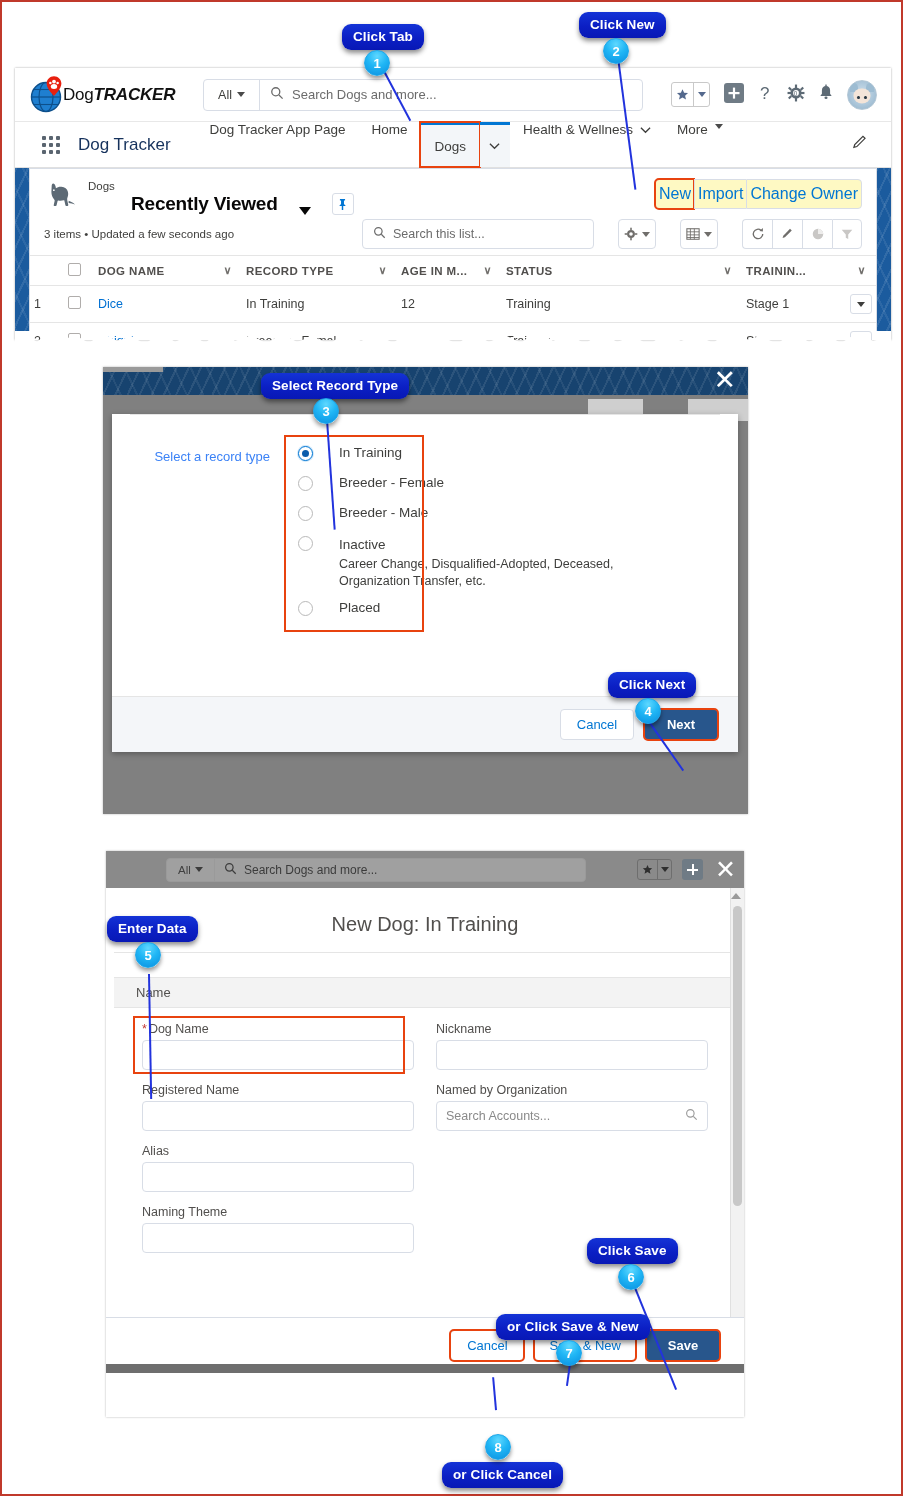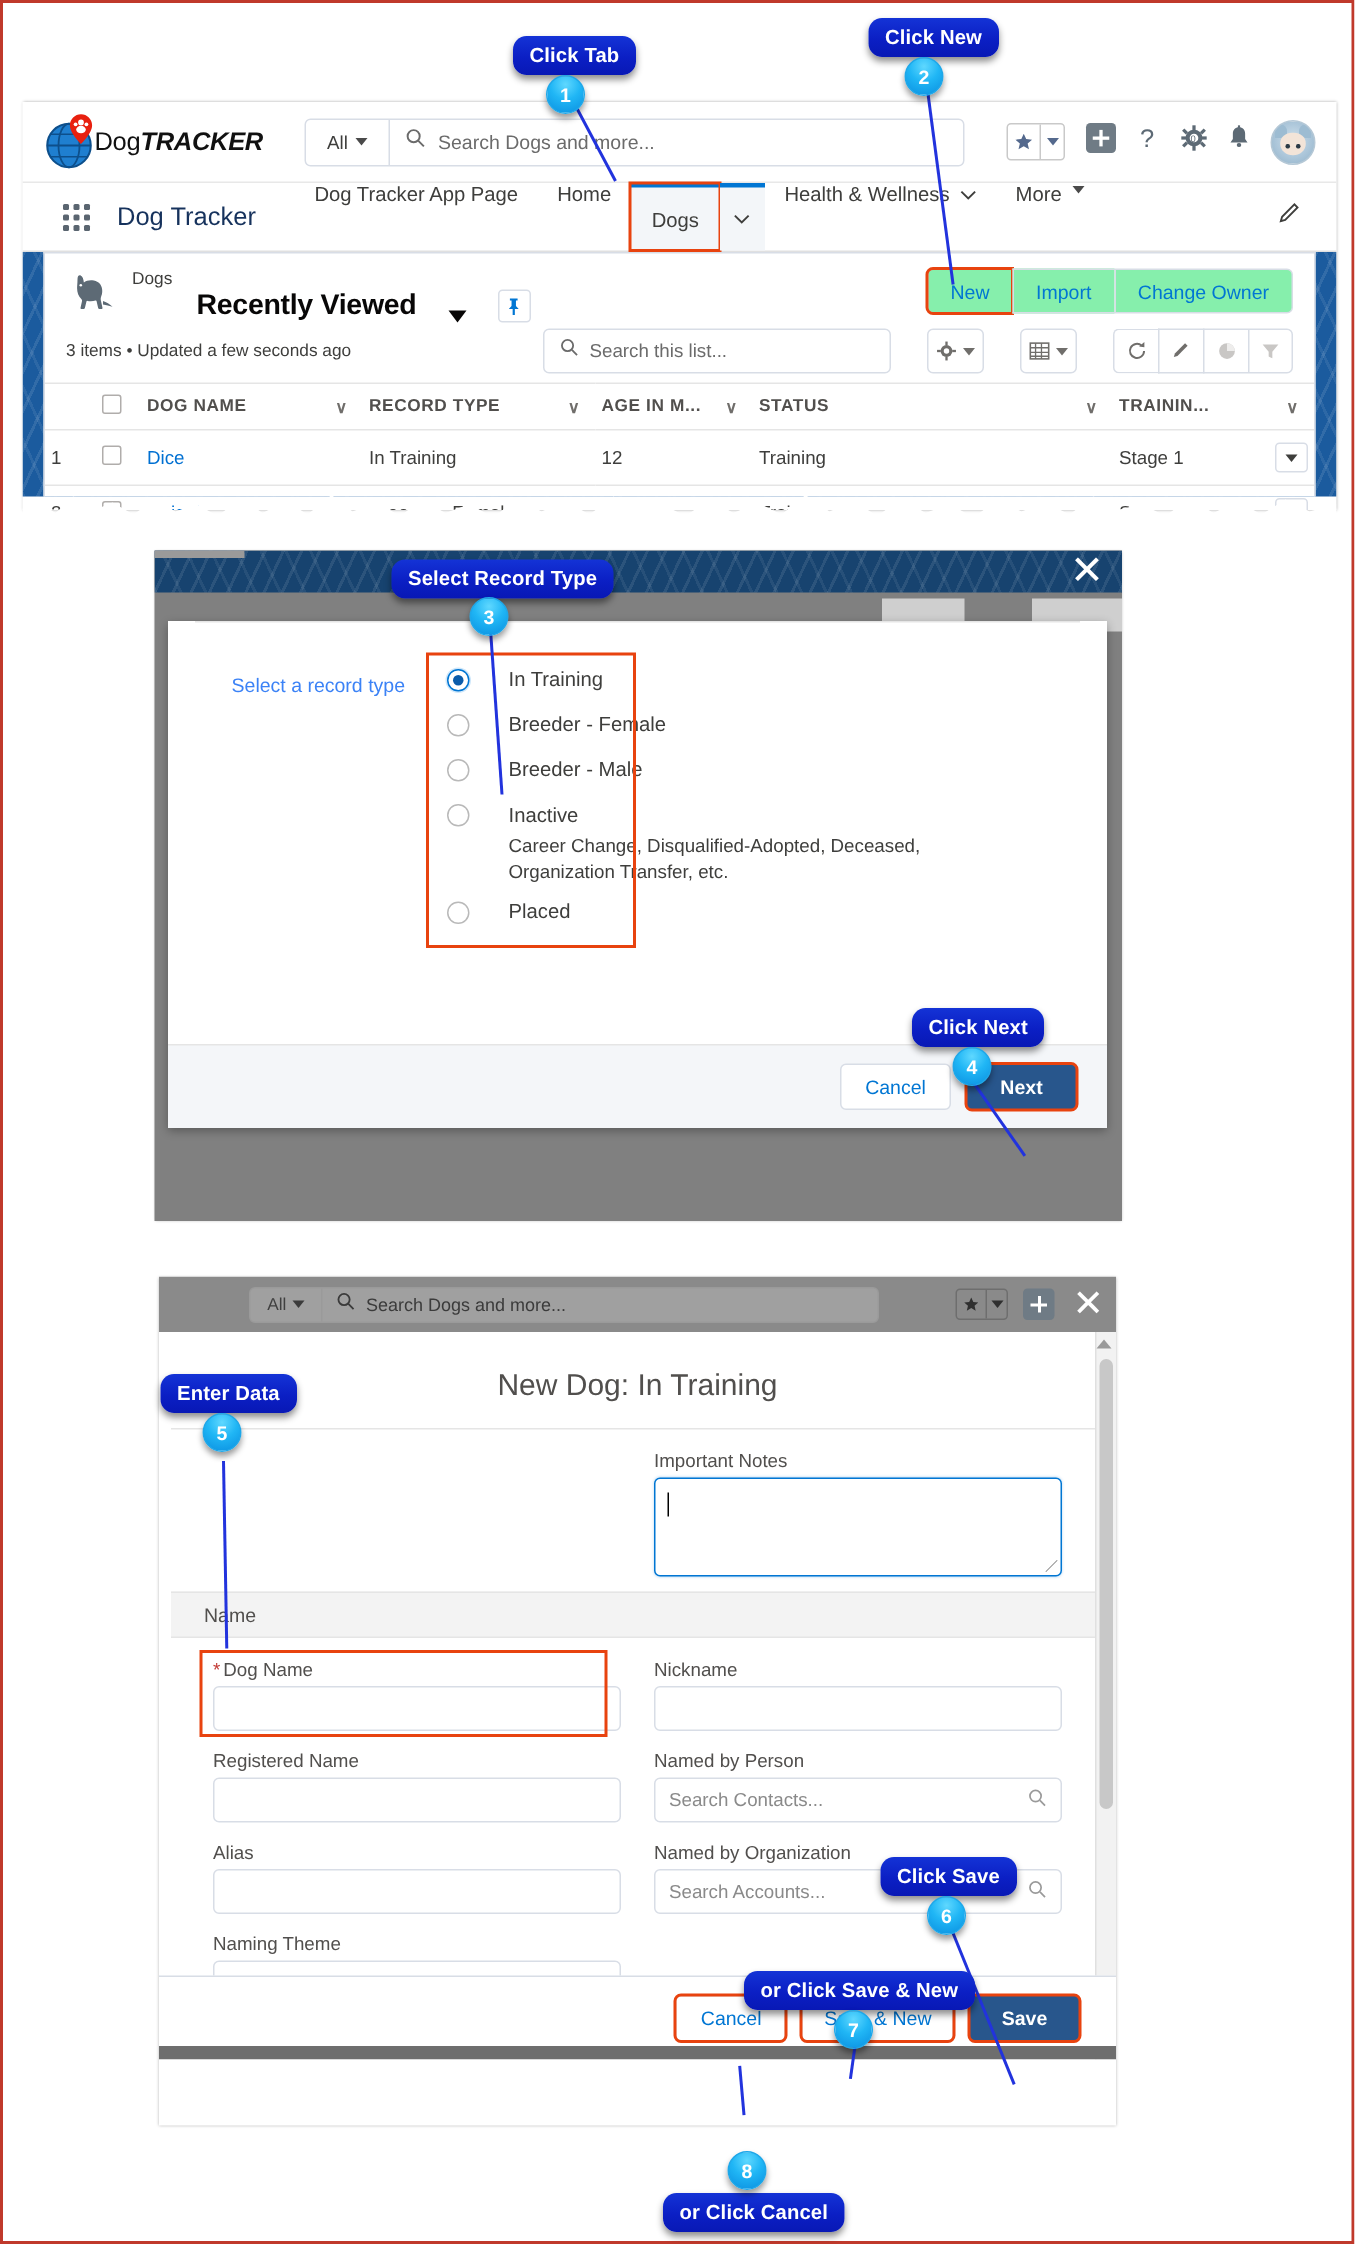--- a/index.html
+++ b/index.html
@@ -107,22 +107,22 @@
   }
   .lp-head { display:flex; align-items:flex-start; padding:10px 14px 0 14px; }
   .dog-ico { width:34px;height:34px; margin-right:10px; }
   .lp-title-sub { font-size:11.5px; color:#3e3e3c; line-height:14px;}
   .lp-title-row { display:flex; align-items:flex-end; gap:21px;margin-left:43px; }
   .lp-title { font-size:19px; color:#080707; font-weight:700; letter-spacing:-.2px;}
   .caret-big{width:0;height:0;border-left:6px solid transparent;border-right:6px solid transparent;border-top:8px solid #080707;}
   .pin-btn { width:22px;height:22px;border:1px solid #d8dde6;border-radius:3px;display:flex;align-items:center;justify-content:center;}
   .lp-actions { margin-left:auto; display:flex; align-items:stretch; height:30px;}
   .lp-btn {
-    border:1px solid #d8dde6; border-right:none; background:#86efac;
-    font-size:13px; color:#0176d3; padding:0 15px; display:flex;align-items:center;
+    border:1px solid #d8dde6; border-right:none; background:#fef9c3;
+    font-size:16px; color:#0176d3; padding:0 3px; display:flex;align-items:center;
     border-radius:0;
   }
   .lp-btn:last-child { border-right:1px solid #d8dde6; border-radius:0 4px 4px 0;}
   .lp-btn:first-child { border-radius:4px 0 0 4px;}
   .lp-sub { display:flex; align-items:center; padding:4px 14px 6px 14px;}
   .lp-count { font-size:11.5px; color:#3e3e3c;}
   .lp-tools { margin-left:auto; display:flex; align-items:center; gap:24px;}
   .listsearch {
     display:flex;align-items:center; width:232px;height:30px;
     border:1px solid #d8dde6;border-radius:4px; background:#fff;
@@ -696,27 +696,20 @@
         <span class="arrow-up"></span>
         <span class="arrow-dn"></span>
         <span class="p3-thumb"></span>
       </div>
 
       <div class="p3-title">New Dog: In Training</div>
       <div class="p3-div"></div>
 
       <div class="p3-cols">
         <div class="p3-col"></div>
-        <div class="p3-col">
-          <label style="display:block;font-size:12.5px;color:#514f4d;margin-bottom:4px">Important Notes</label>
-          <div class="txtarea">
-            <span class="caret-blink"></span>
-            <span class="resize-grip"></span>
-          </div>
-        </div>
       </div>
 
       <div class="sec-head">Name</div>
 
       <div class="p3-cols">
         <div class="p3-col">
           <div class="fld">
             <div class="fld-hl"></div>
             <label><span class="req">*</span><span>Dog Name</span></label>
             <div class="inp">
@@ -743,30 +736,20 @@
           </div>
         </div>
         <div class="p3-col">
           <div class="fld">
             <label>Nickname</label>
             <div class="inp">
                 <span></span>
               </div>
           </div>
           <div class="fld">
-            <label>Named by Person</label>
-            <div class="inp search-inp">
-              <span>Search Contacts...</span>
-              <span><svg width="13" height="13" viewBox="0 0 16 16">
-                    <circle cx="6.6" cy="6.6" r="4.6" fill="none" stroke="#9a9a9a" stroke-width="1.4"></circle>
-                    <line x1="10.2" y1="10.2" x2="14.4" y2="14.4" stroke="#9a9a9a" stroke-width="1.4"></line>
-                  </svg></span>
-            </div>
-          </div>
-          <div class="fld">
             <label>Named by Organization</label>
             <div class="inp search-inp">
               <span>Search Accounts...</span>
               <span><svg width="13" height="13" viewBox="0 0 16 16">
                     <circle cx="6.6" cy="6.6" r="4.6" fill="none" stroke="#9a9a9a" stroke-width="1.4"></circle>
                     <line x1="10.2" y1="10.2" x2="14.4" y2="14.4" stroke="#9a9a9a" stroke-width="1.4"></line>
                   </svg></span>
             </div>
           </div>
         </div>

